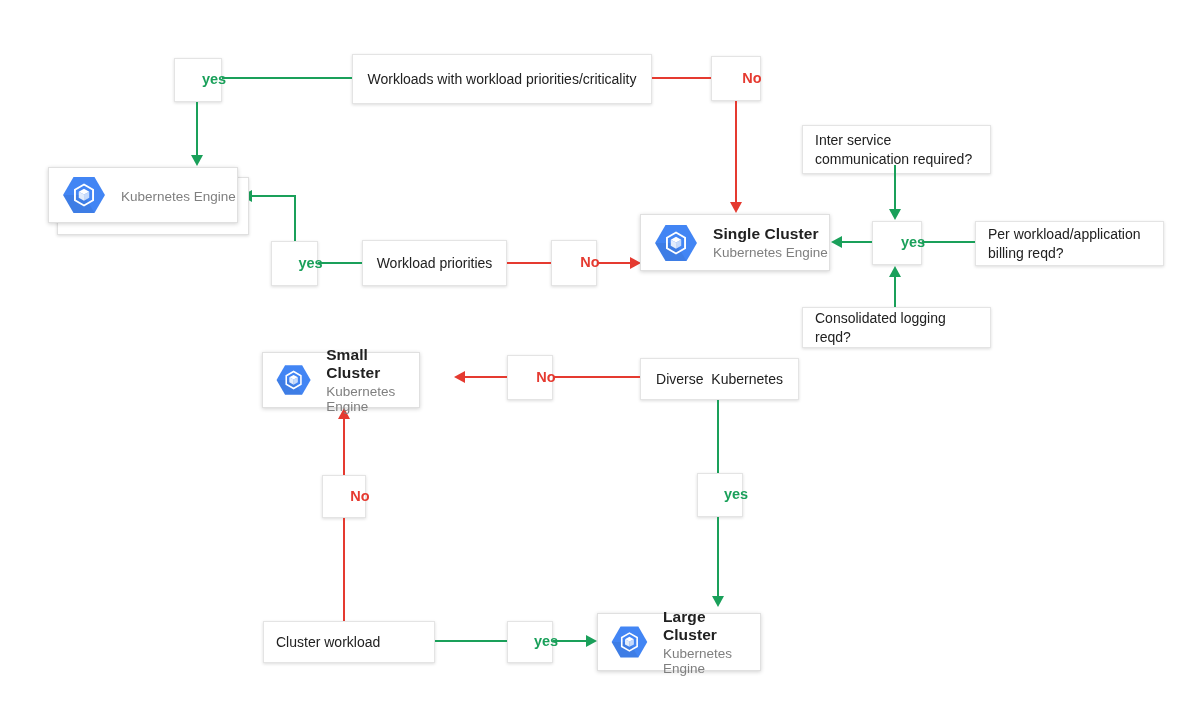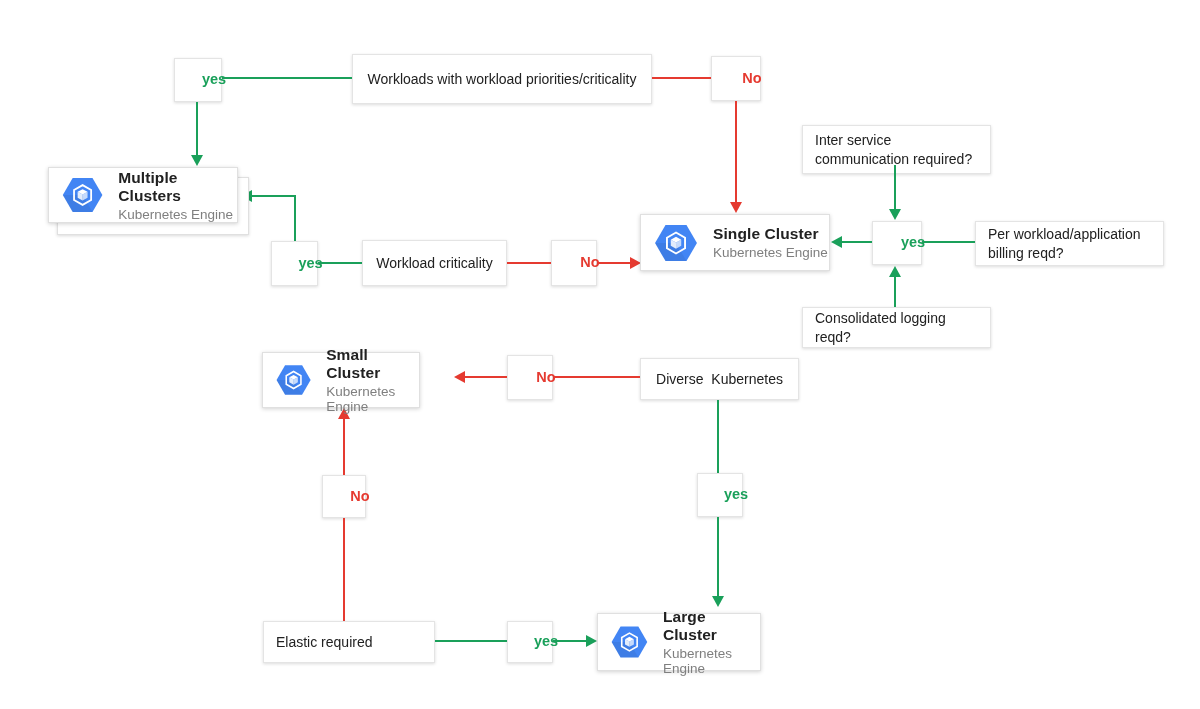--- a/index.html
+++ b/index.html
@@ -95,35 +95,34 @@
   <div class="card" style="left:48px;top:167px;width:190px;height:56px;">
     <svg width="46" height="40" viewBox="0 0 48 42">
       <polygon points="2,21 13,2 35,2 46,21 35,40 13,40" fill="#4285f4"></polygon>
       <polygon points="2,21 13,40 35,40 24,21" fill="#000000" opacity="0.06"></polygon>
       <polygon points="24,10 33.5,15.5 33.5,26.5 24,32 14.5,26.5 14.5,15.5" fill="none" stroke="#ffffff" stroke-width="2"></polygon>
       <polygon points="24,14.5 29.5,17.5 24,20.5 18.5,17.5" fill="#ffffff"></polygon>
       <polygon points="18.5,17.5 24,20.5 24,27 18.5,24" fill="#ffffff" opacity="0.85"></polygon>
       <polygon points="29.5,17.5 24,20.5 24,27 29.5,24" fill="#ffffff" opacity="0.7"></polygon>
     </svg>
     <div class="ctext">
-      <div class="card-title">Multiple Clusters</div>
       <div class="card-sub">Kubernetes Engine</div>
     </div>
   </div>
 
   <div class="vl g" style="left:294px;top:195px;height:47px;"></div>
   <div class="hl g" style="left:251px;top:195px;width:45px;"></div>
   <div class="arr a-left-g" style="left:241px;top:190px;"></div>
 
   <div class="box yn yes" style="left:271px;top:241px;width:47px;height:45px;">
     <span>yes</span>
   </div>
 
   <div class="box center pad" style="left:362px;top:240px;width:145px;height:46px;">
-    <span>Workload criticality</span>
+    <span>Workload priorities</span>
   </div>
 
   <div class="box yn no" style="left:551px;top:240px;width:46px;height:46px;">
     <span>No</span>
   </div>
 
   <div class="hl g" style="left:318px;top:262px;width:44px;"></div>
   <div class="hl r" style="left:507px;top:262px;width:44px;"></div>
   <div class="hl r" style="left:597px;top:262px;width:34px;"></div>
   <div class="arr a-right-r" style="left:630px;top:257px;"></div>
@@ -205,21 +204,21 @@
   <div class="arr a-down-g" style="left:712px;top:596px;"></div>
 
   <div class="box yn no" style="left:322px;top:475px;width:44px;height:43px;">
     <span>No</span>
   </div>
   <div class="vl r" style="left:343px;top:518px;height:103px;"></div>
   <div class="vl r" style="left:343px;top:419px;height:56px;"></div>
   <div class="arr a-up-r" style="left:338px;top:408px;"></div>
 
   <div class="box pad" style="left:263px;top:621px;width:172px;height:42px;">
-    <span>Elastic required</span>
+    <span>Cluster workload</span>
   </div>
 
   <div class="box yn yes" style="left:507px;top:621px;width:46px;height:42px;">
     <span>yes</span>
   </div>
 
   <div class="hl g" style="left:435px;top:640px;width:72px;"></div>
   <div class="hl g" style="left:553px;top:640px;width:34px;"></div>
   <div class="arr a-right-g" style="left:586px;top:635px;"></div>
 

